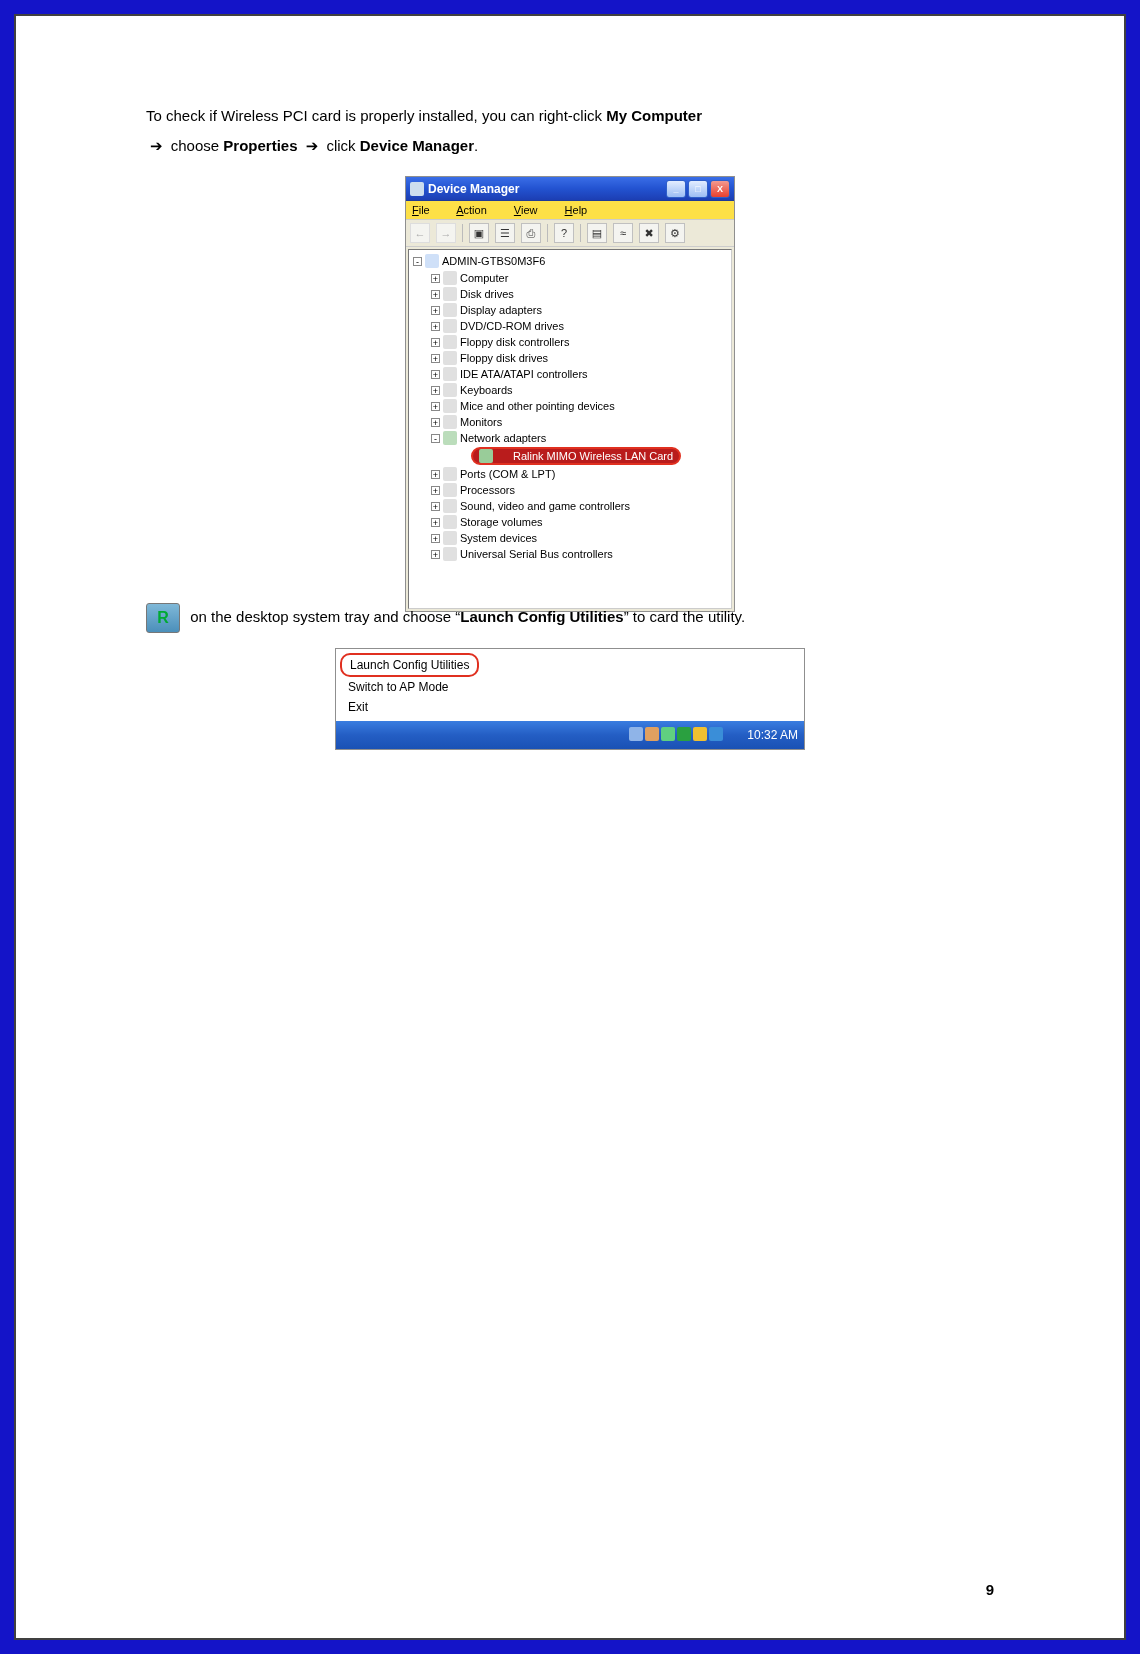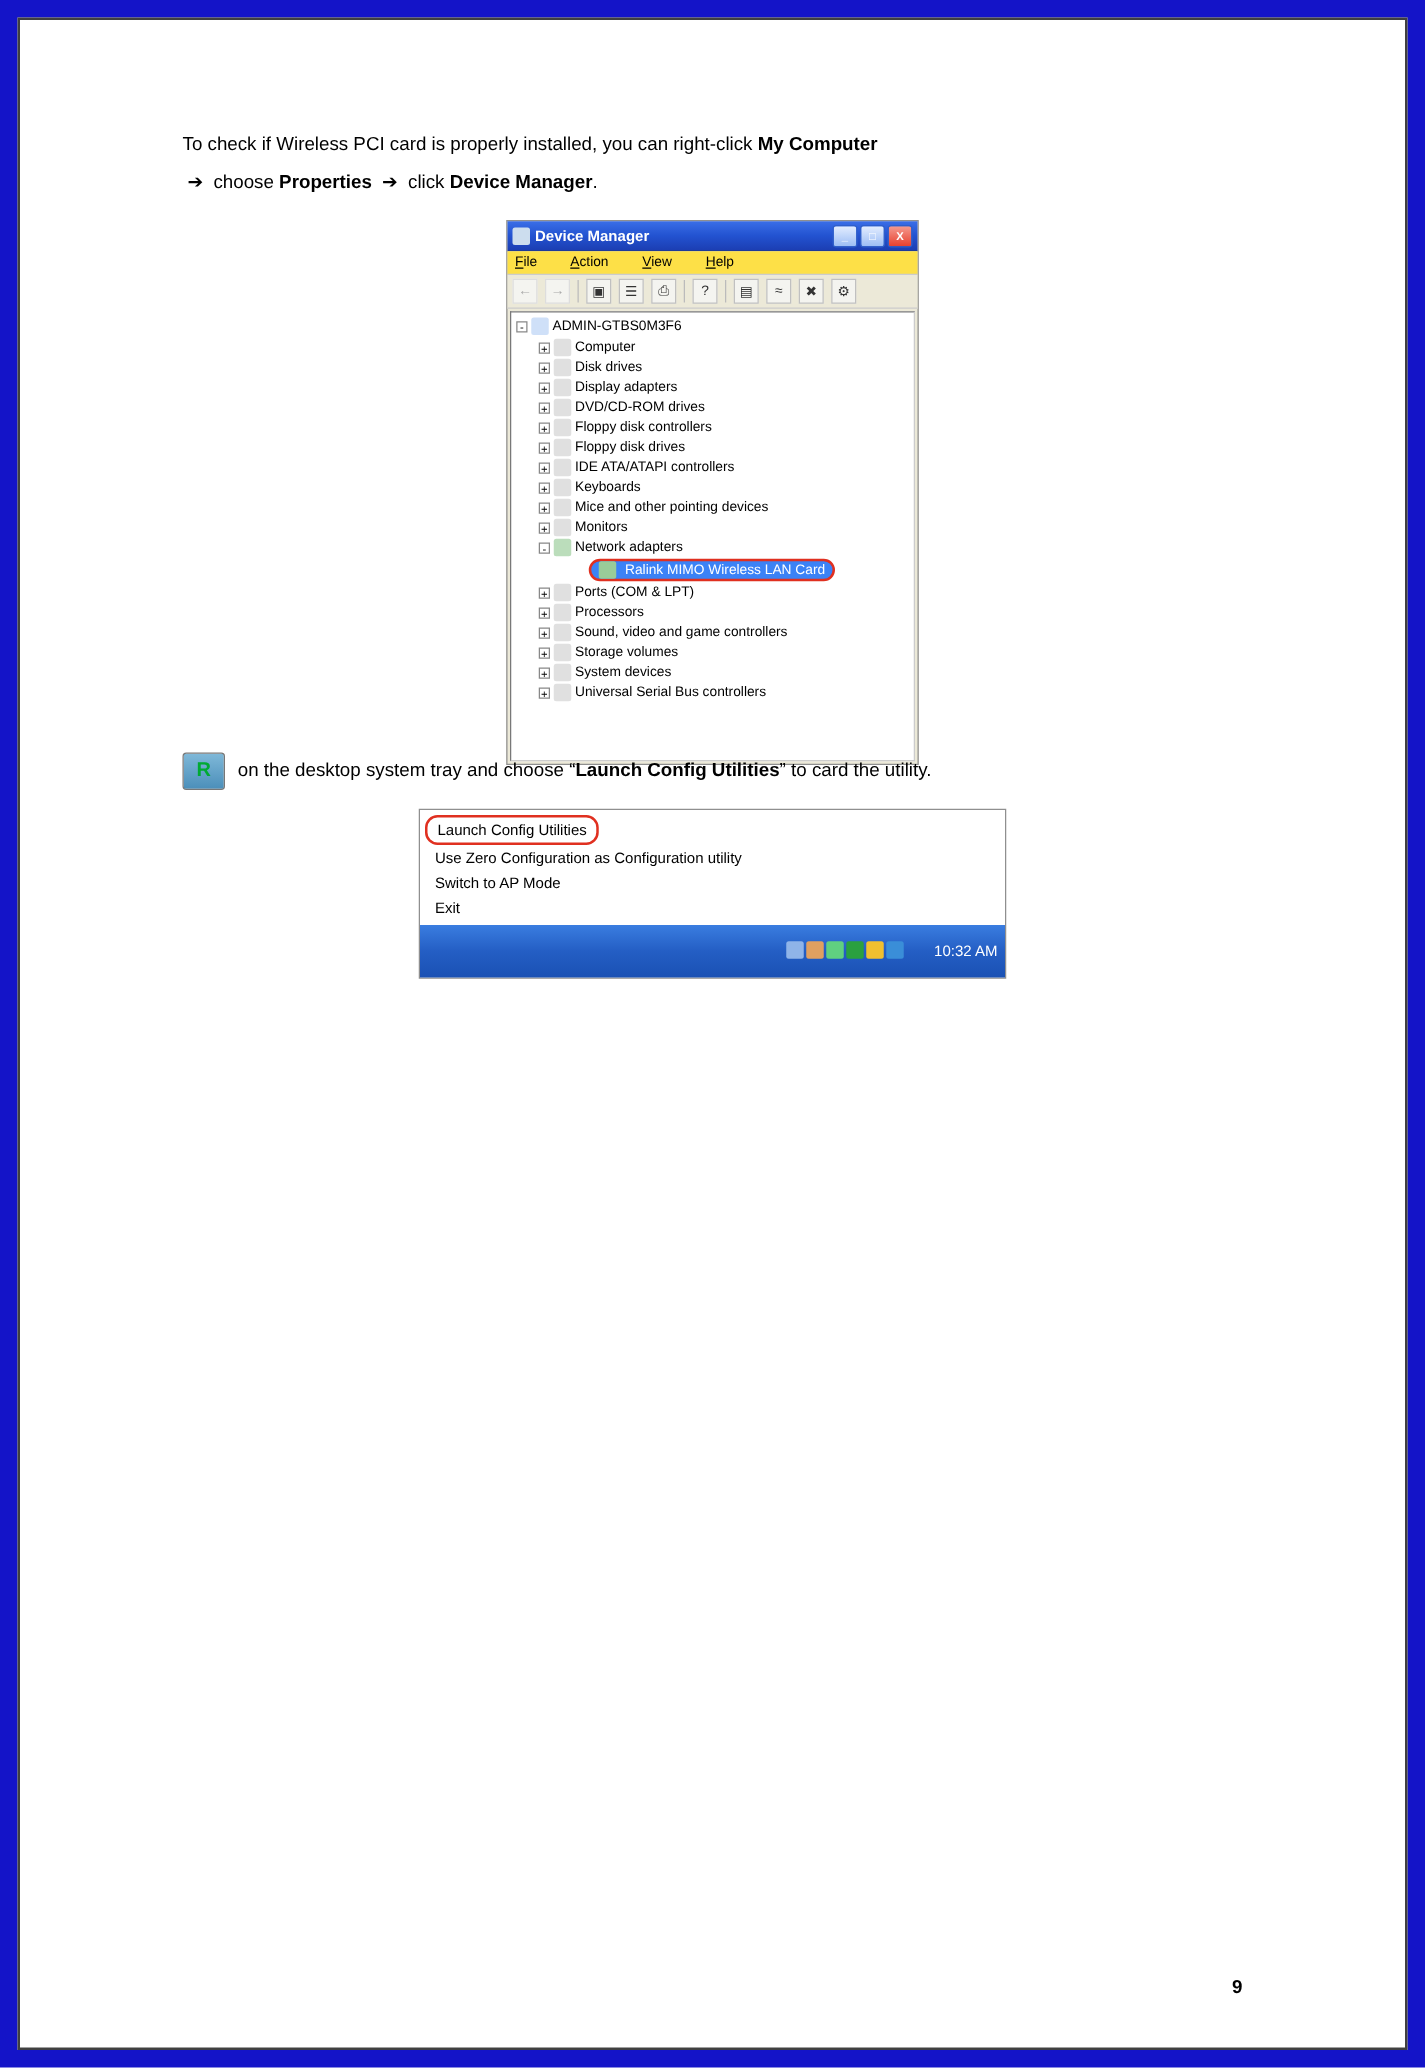--- a/index.html
+++ b/index.html
@@ -120,23 +120,23 @@
   .node-icon.net  { background:#bdb; }
   .tree-child {
     margin-left: 56px;
     display:flex; align-items:center; gap:3px;
     padding:1px 2px;
   }
   .highlight {
     border: 2px solid #e03020;
     border-radius: 10px;
     padding: 0px 6px;
-    background: #3b82f6;
+    background: #b91c1c;
     color: #fff;
-    display: inline-flex; align-items:center; gap:7px;
+    display: inline-flex; align-items:center; gap:20px;
   }
   .highlight .node-icon { background:#9c9; }
 
   
   .tray-icon {
     width: 34px; height: 30px;
     background: linear-gradient(#7fb8d8,#4b8fba);
     border:1px solid #777; border-radius:3px;
     display:inline-block; vertical-align:middle;
     margin-right: 6px;
@@ -164,21 +164,21 @@
   .ctx-item {
     padding: 3px 8px;
   }
   .ctx-item.circled {
     border: 2px solid #e03020;
     border-radius: 10px;
     display:inline-block;
   }
   .taskbar {
     background: linear-gradient(to bottom,#3a7de0 0%, #245ec4 50%, #1a51b4 100%);
-    height: 42px;
+    height: 28px;
     display:flex; align-items:center; justify-content:flex-end;
     padding: 0 6px; gap:20px;
     color:#fff;
   }
   .tray-mini {
     width:14px; height:14px; border-radius:2px;
     display:inline-block;
   }
   .time { font-size:12px; margin-left:4px; }
 
@@ -336,21 +336,20 @@
   </div>
 
   <p class="para" style="margin-top:-10px;">
     <span class="tray-icon"></span>
     <span> on the desktop system tray and choose “</span><b>Launch Config Utilities</b><span>” to card the utility.</span>
   </p>
 
   <div class="ctx-container">
     <div class="ctx-menu">
       <div class="ctx-item circled">Launch Config Utilities</div>
-      <div class="ctx-item">Use Zero Configuration as Configuration utility</div>
       <div class="ctx-item">Switch to AP Mode</div>
       <div class="ctx-item">Exit</div>
     </div>
     <div class="taskbar">
       <span id="tray-icons"><span class="tray-mini" style="background: rgb(143, 180, 232); margin-left: 2px;"></span><span class="tray-mini" style="background: rgb(224, 160, 96); margin-left: 2px;"></span><span class="tray-mini" style="background: rgb(96, 208, 128); margin-left: 2px;"></span><span class="tray-mini" style="background: rgb(42, 160, 64); margin-left: 2px;"></span><span class="tray-mini" style="background: rgb(240, 192, 48); margin-left: 2px;"></span><span class="tray-mini" style="background: rgb(58, 142, 216); margin-left: 2px;"></span></span>
       <span class="time">10:32 AM</span>
     </div>
   </div>
 
   <div class="page-num">9</div>

